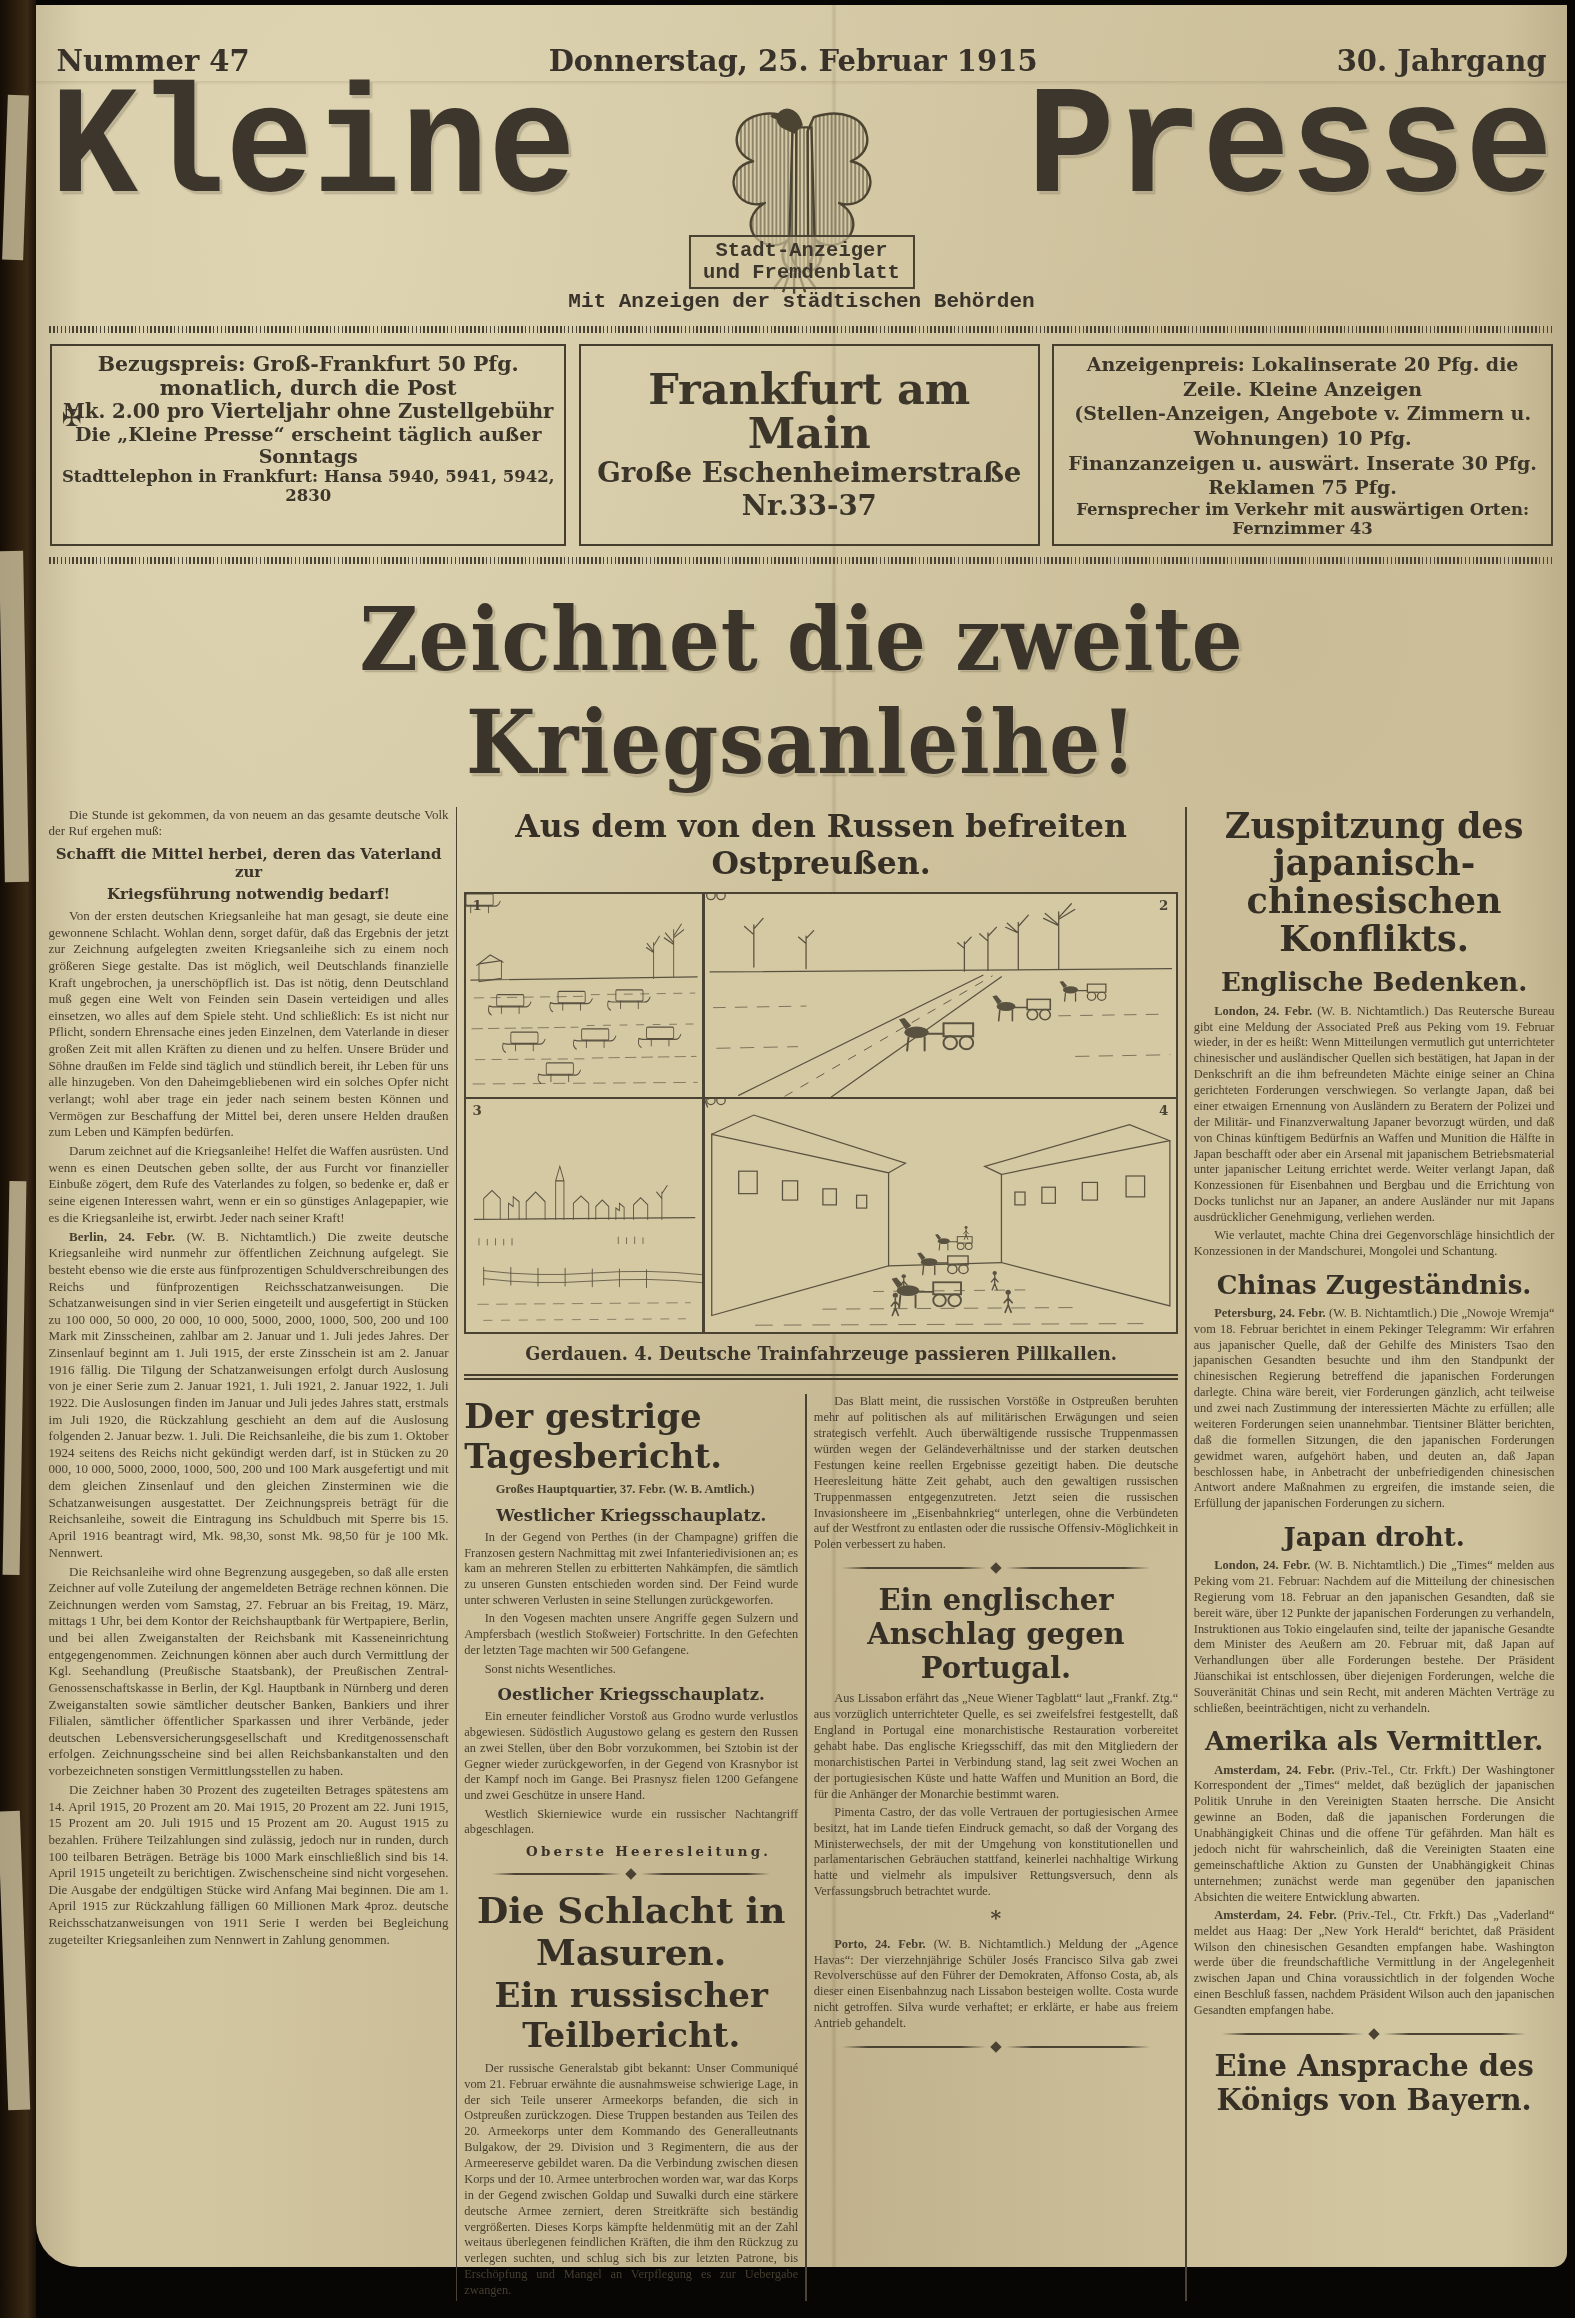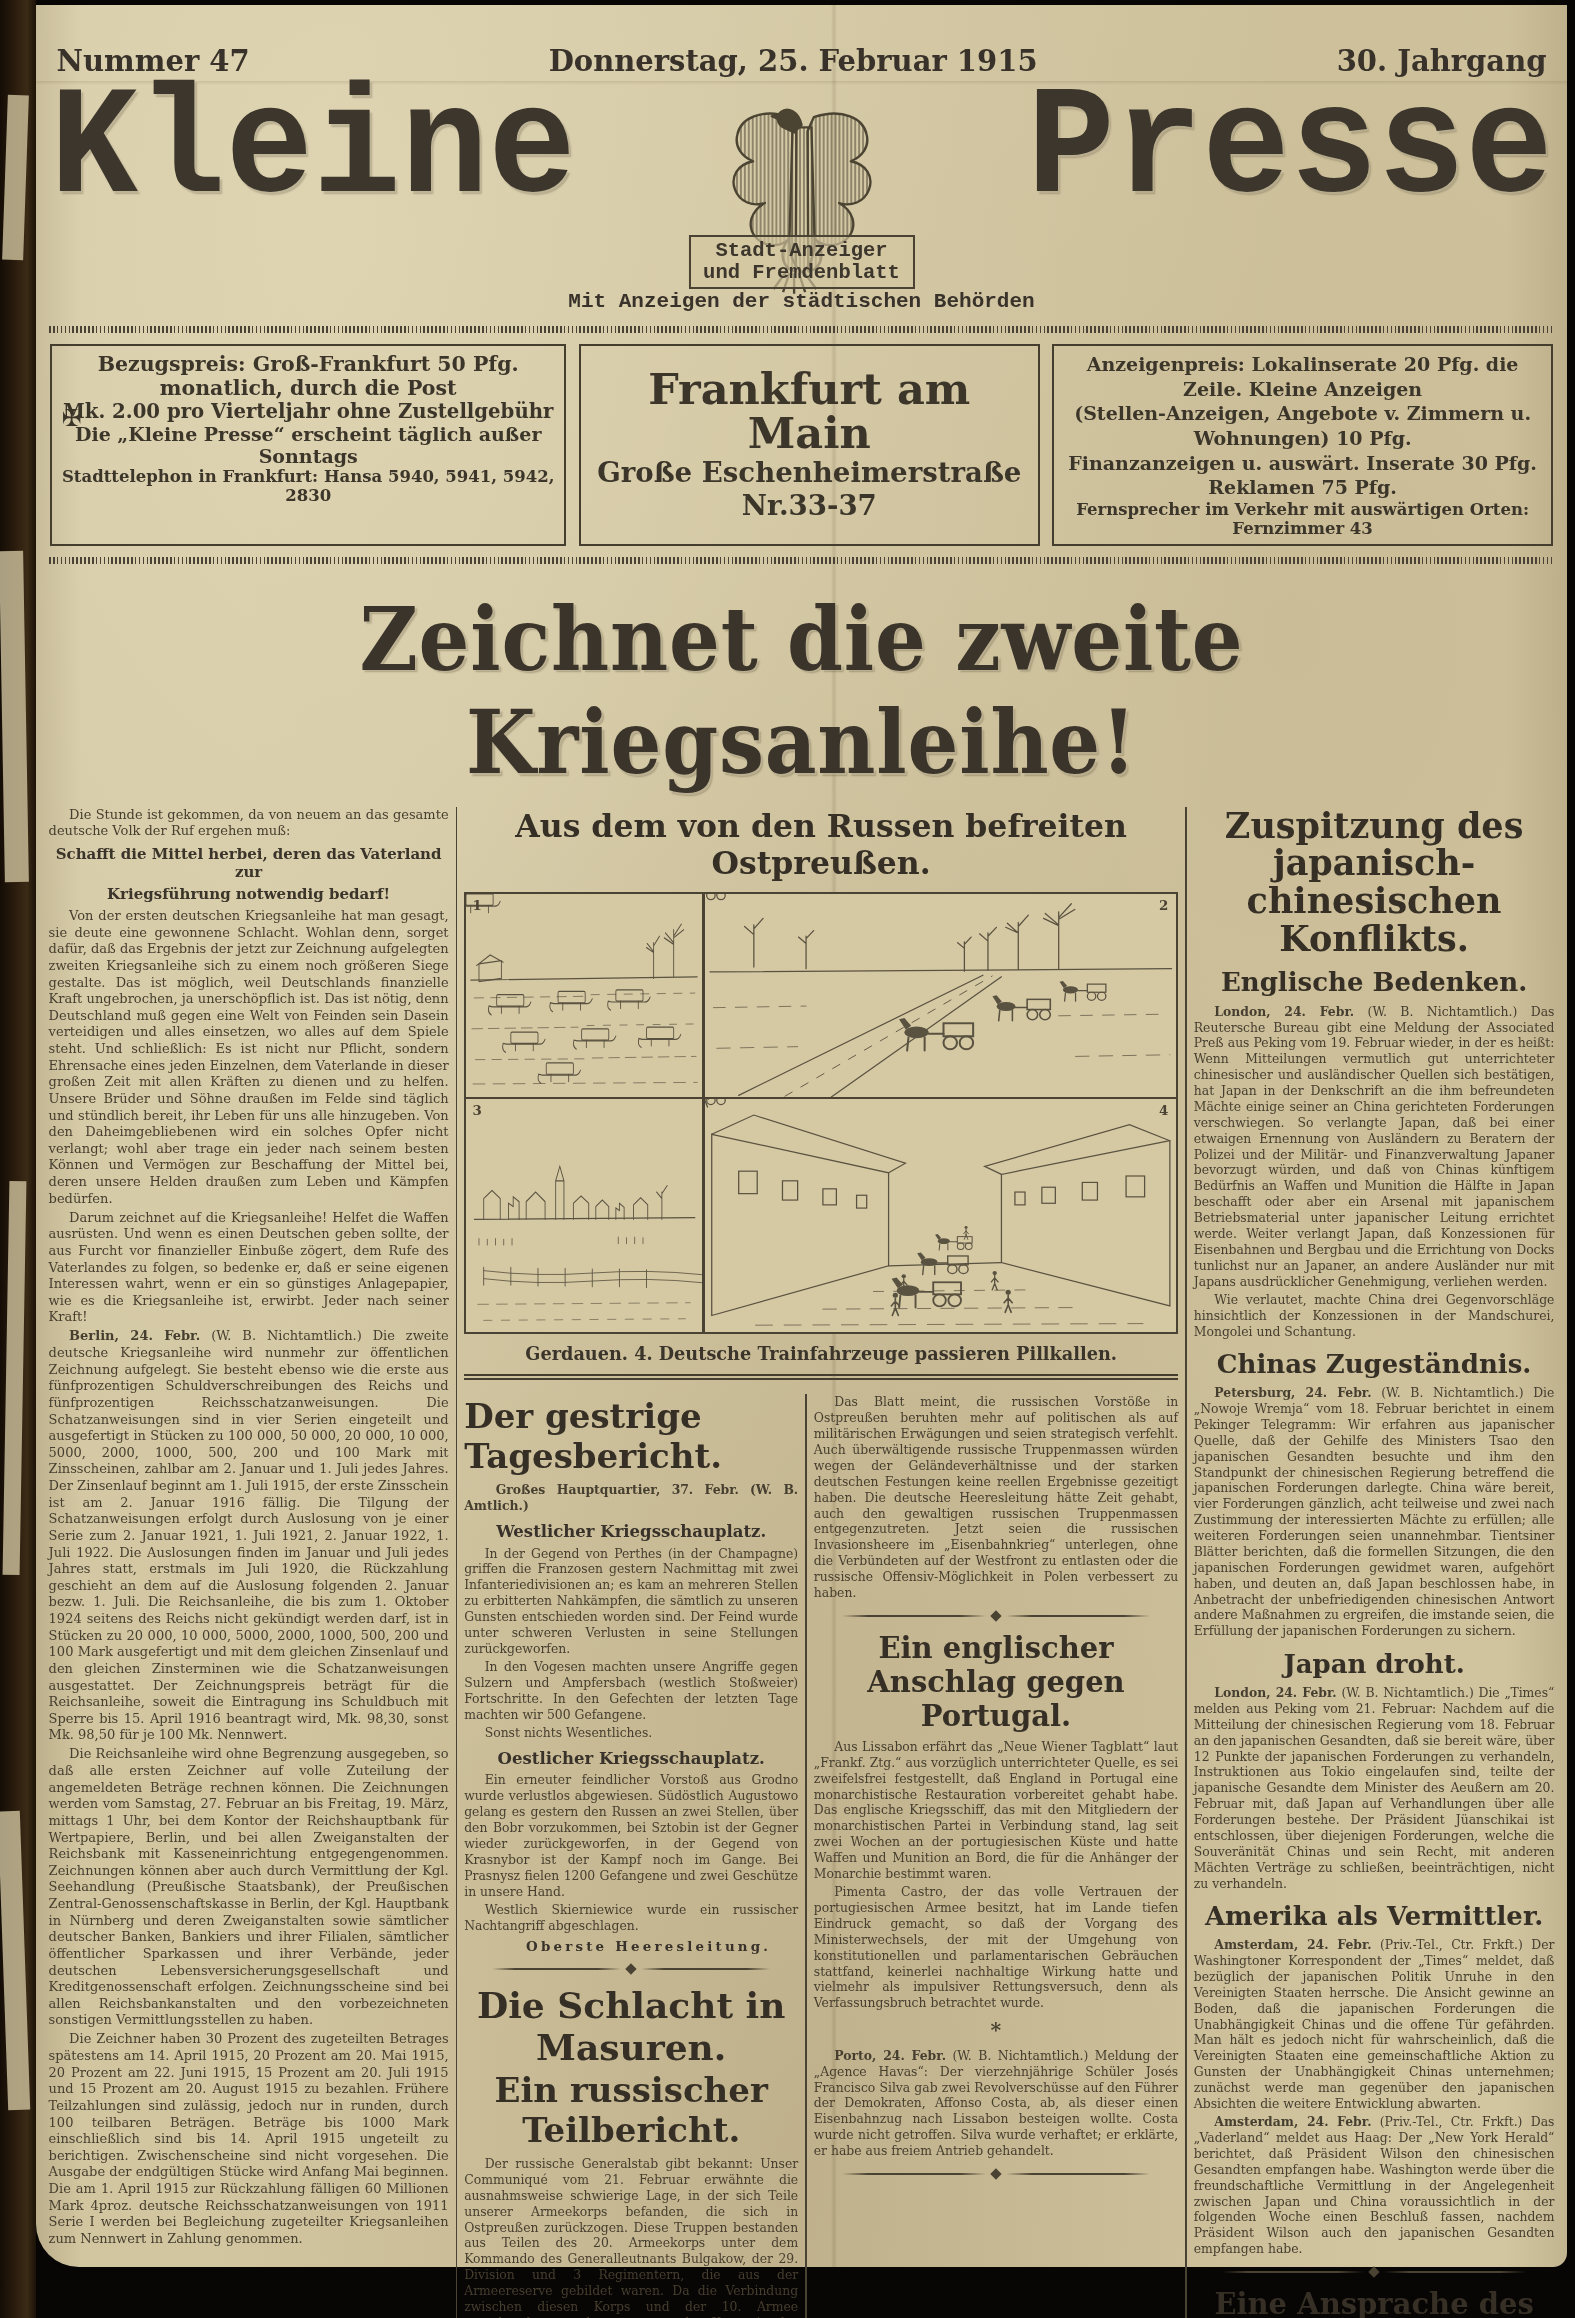--- a/index.html
+++ b/index.html
@@ -74,21 +74,21 @@
     letter-spacing:0.8px;color:#3b342a;transform:scaleY(1.1);transform-origin:top;
     text-shadow:1.6px 1.6px 0 rgba(214,202,170,.4),2.4px 2.4px 1.6px rgba(55,45,30,.28);}
 
   
   .cols{display:flex;align-items:stretch;margin-top:31.5px;}
   .vrule{flex:0 0 1.6px;background:#4a4232;margin:0 7px;}
   .colA{flex:0 0 400px;}
   .mid{flex:0 0 714px;}
   .colD{flex:1;}
   .b{font-size:13px;line-height:1.28;text-align:justify;text-indent:20.5px;
-    margin:0 0 2.4px;color:#463e2f;}
+    margin:0 0 2.4px;color:#463e2f;font-family:Liberation Serif, serif;}
   .mid .b,.colD .b{font-size:12.4px;}
   .ld{font-weight:bold;}
   .callline{font-weight:bold;font-size:15px;text-align:center;margin:4.7px 0;color:#3b342a;}
   .subhead-c{font-weight:bold;font-size:16.5px;text-align:center;margin:7.9px 0 4.7px;color:#39322a;}
   .sig{display:block;text-align:right;padding-right:27px;font-weight:bold;
     letter-spacing:3.2px;font-size:13.4px;margin:4.7px 0 1.6px;color:#39322a;}
   .h1a{font-size:34px;font-weight:bold;text-align:left;margin:1.6px 0 6.3px;color:#362f25;}
   .h1b{font-size:36px;font-weight:bold;text-align:center;margin:11px 0 1.6px;color:#362f25;}
   .h1c{font-size:34px;font-weight:bold;text-align:center;margin:0 0 6.3px;color:#362f25;}
   .h2{font-size:29px;font-weight:bold;text-align:center;margin:7.9px 0 6.3px;color:#362f25;}

